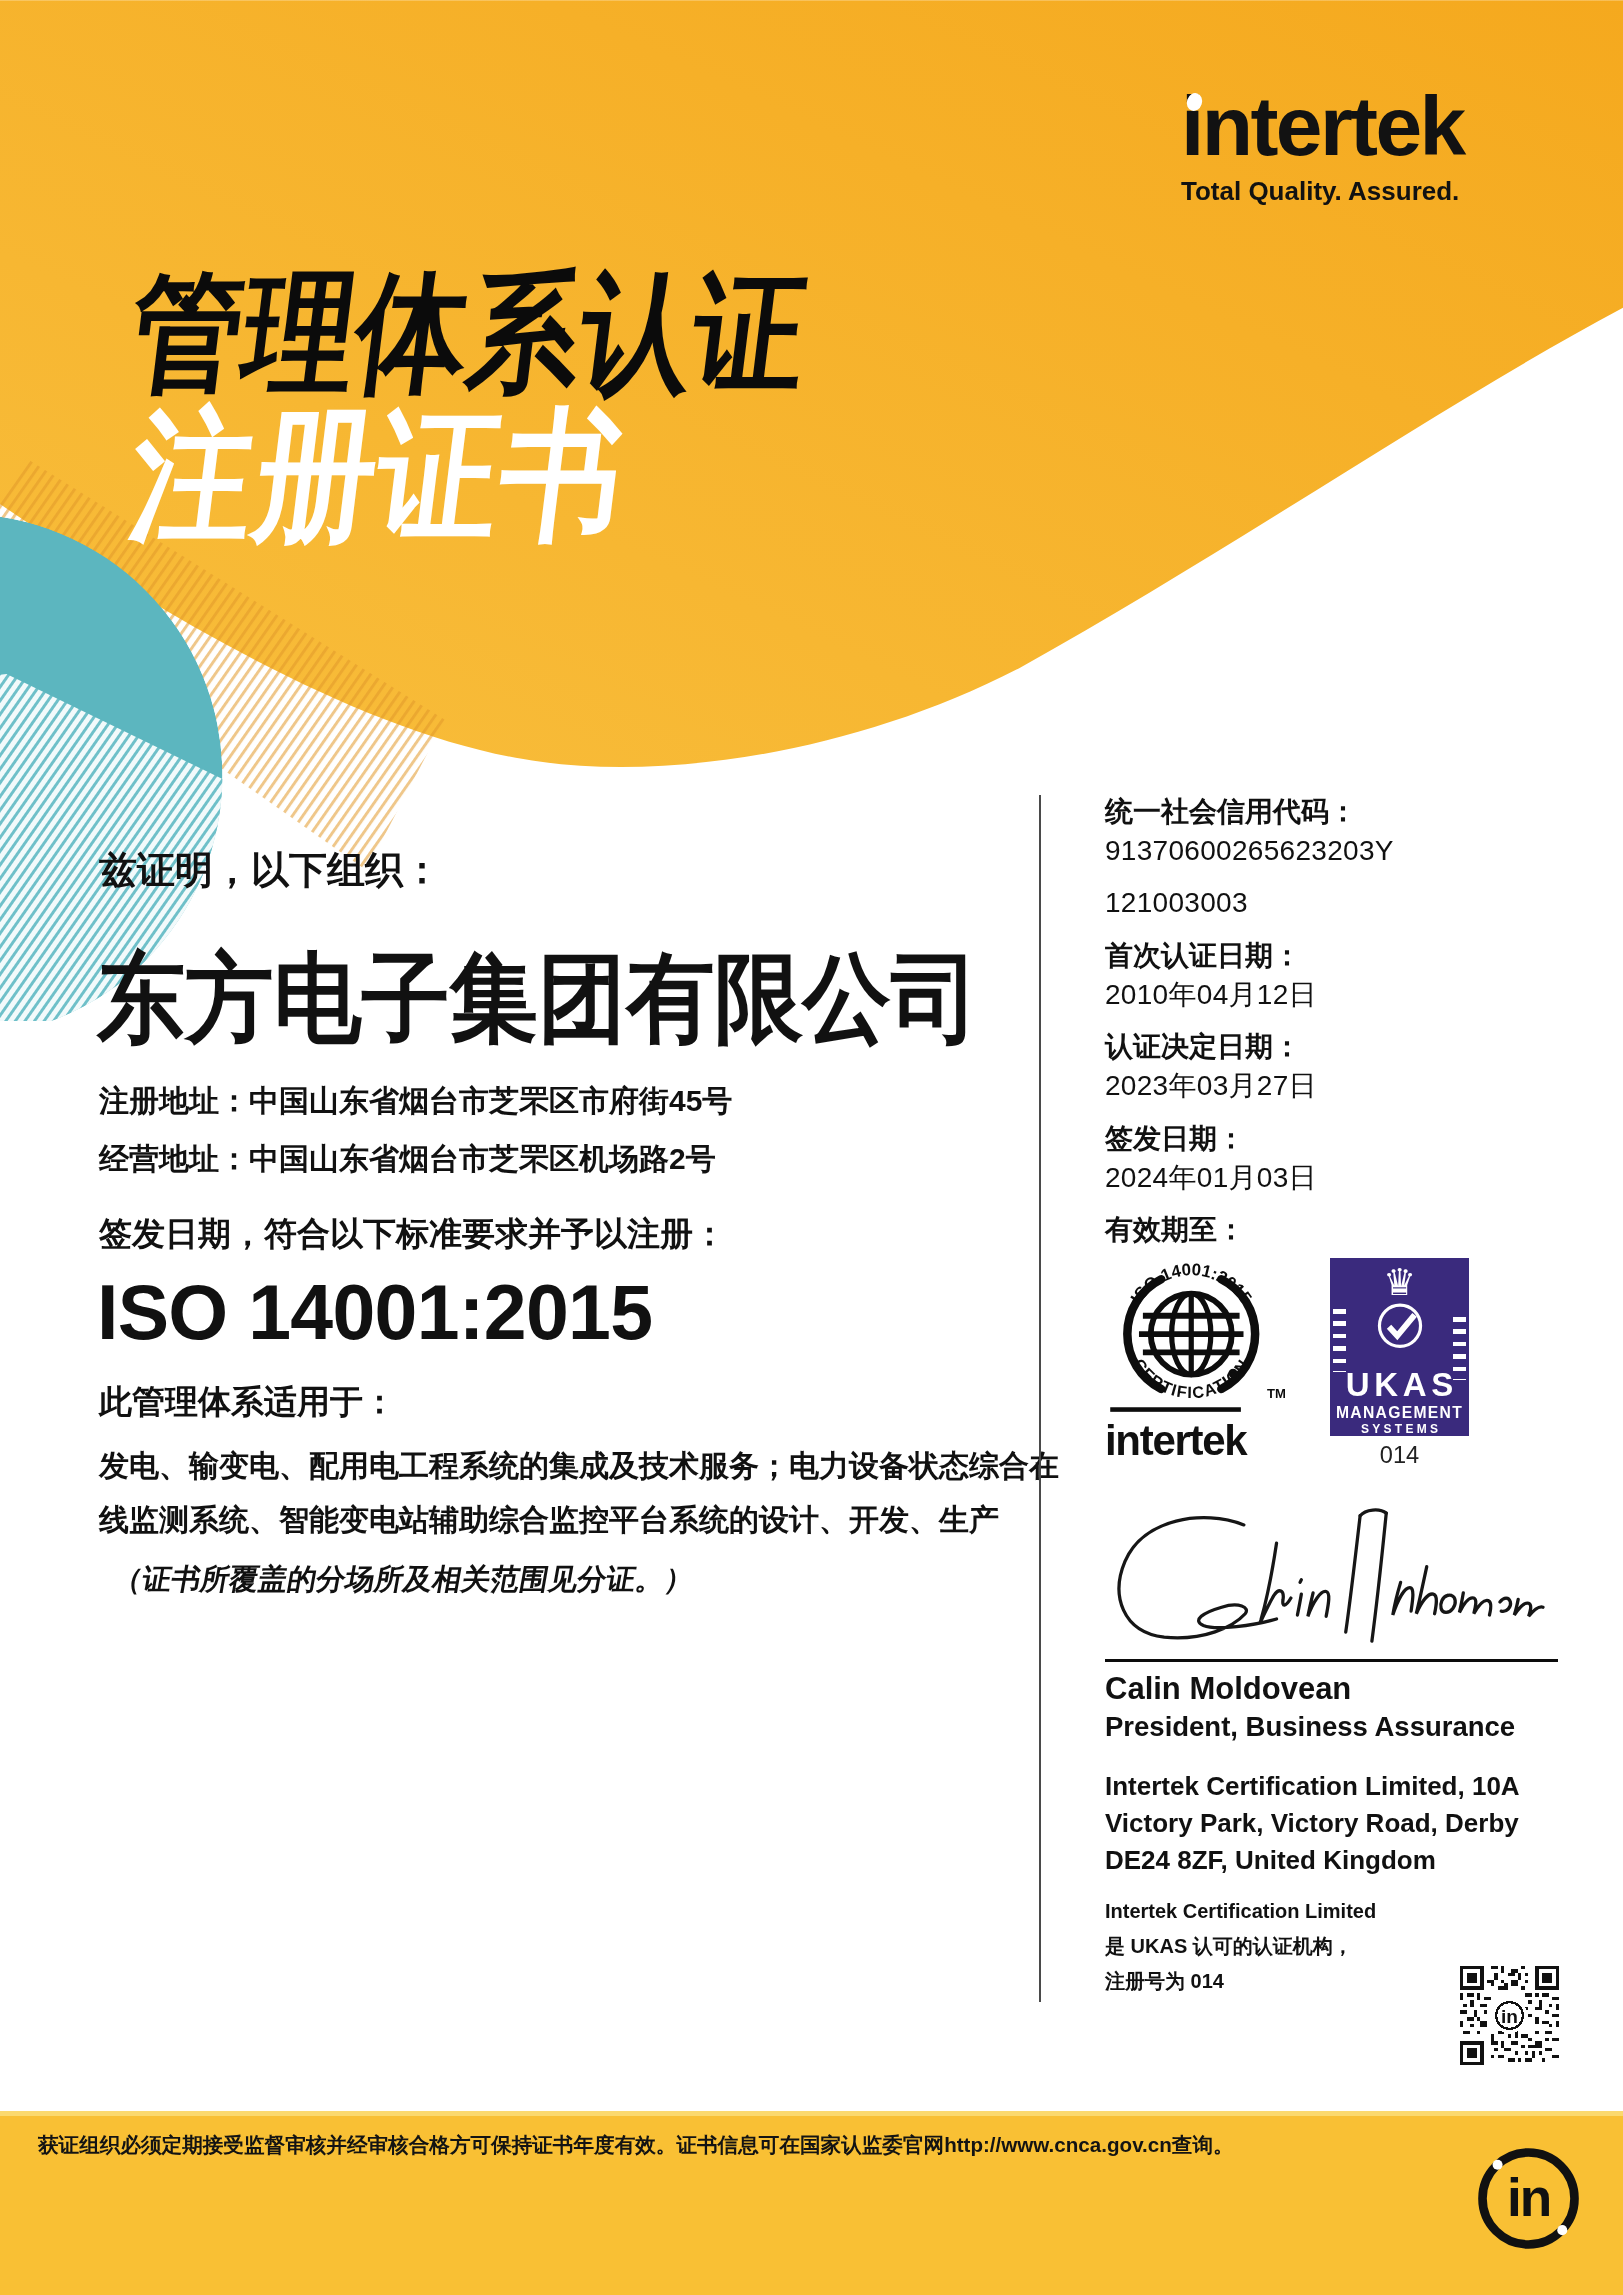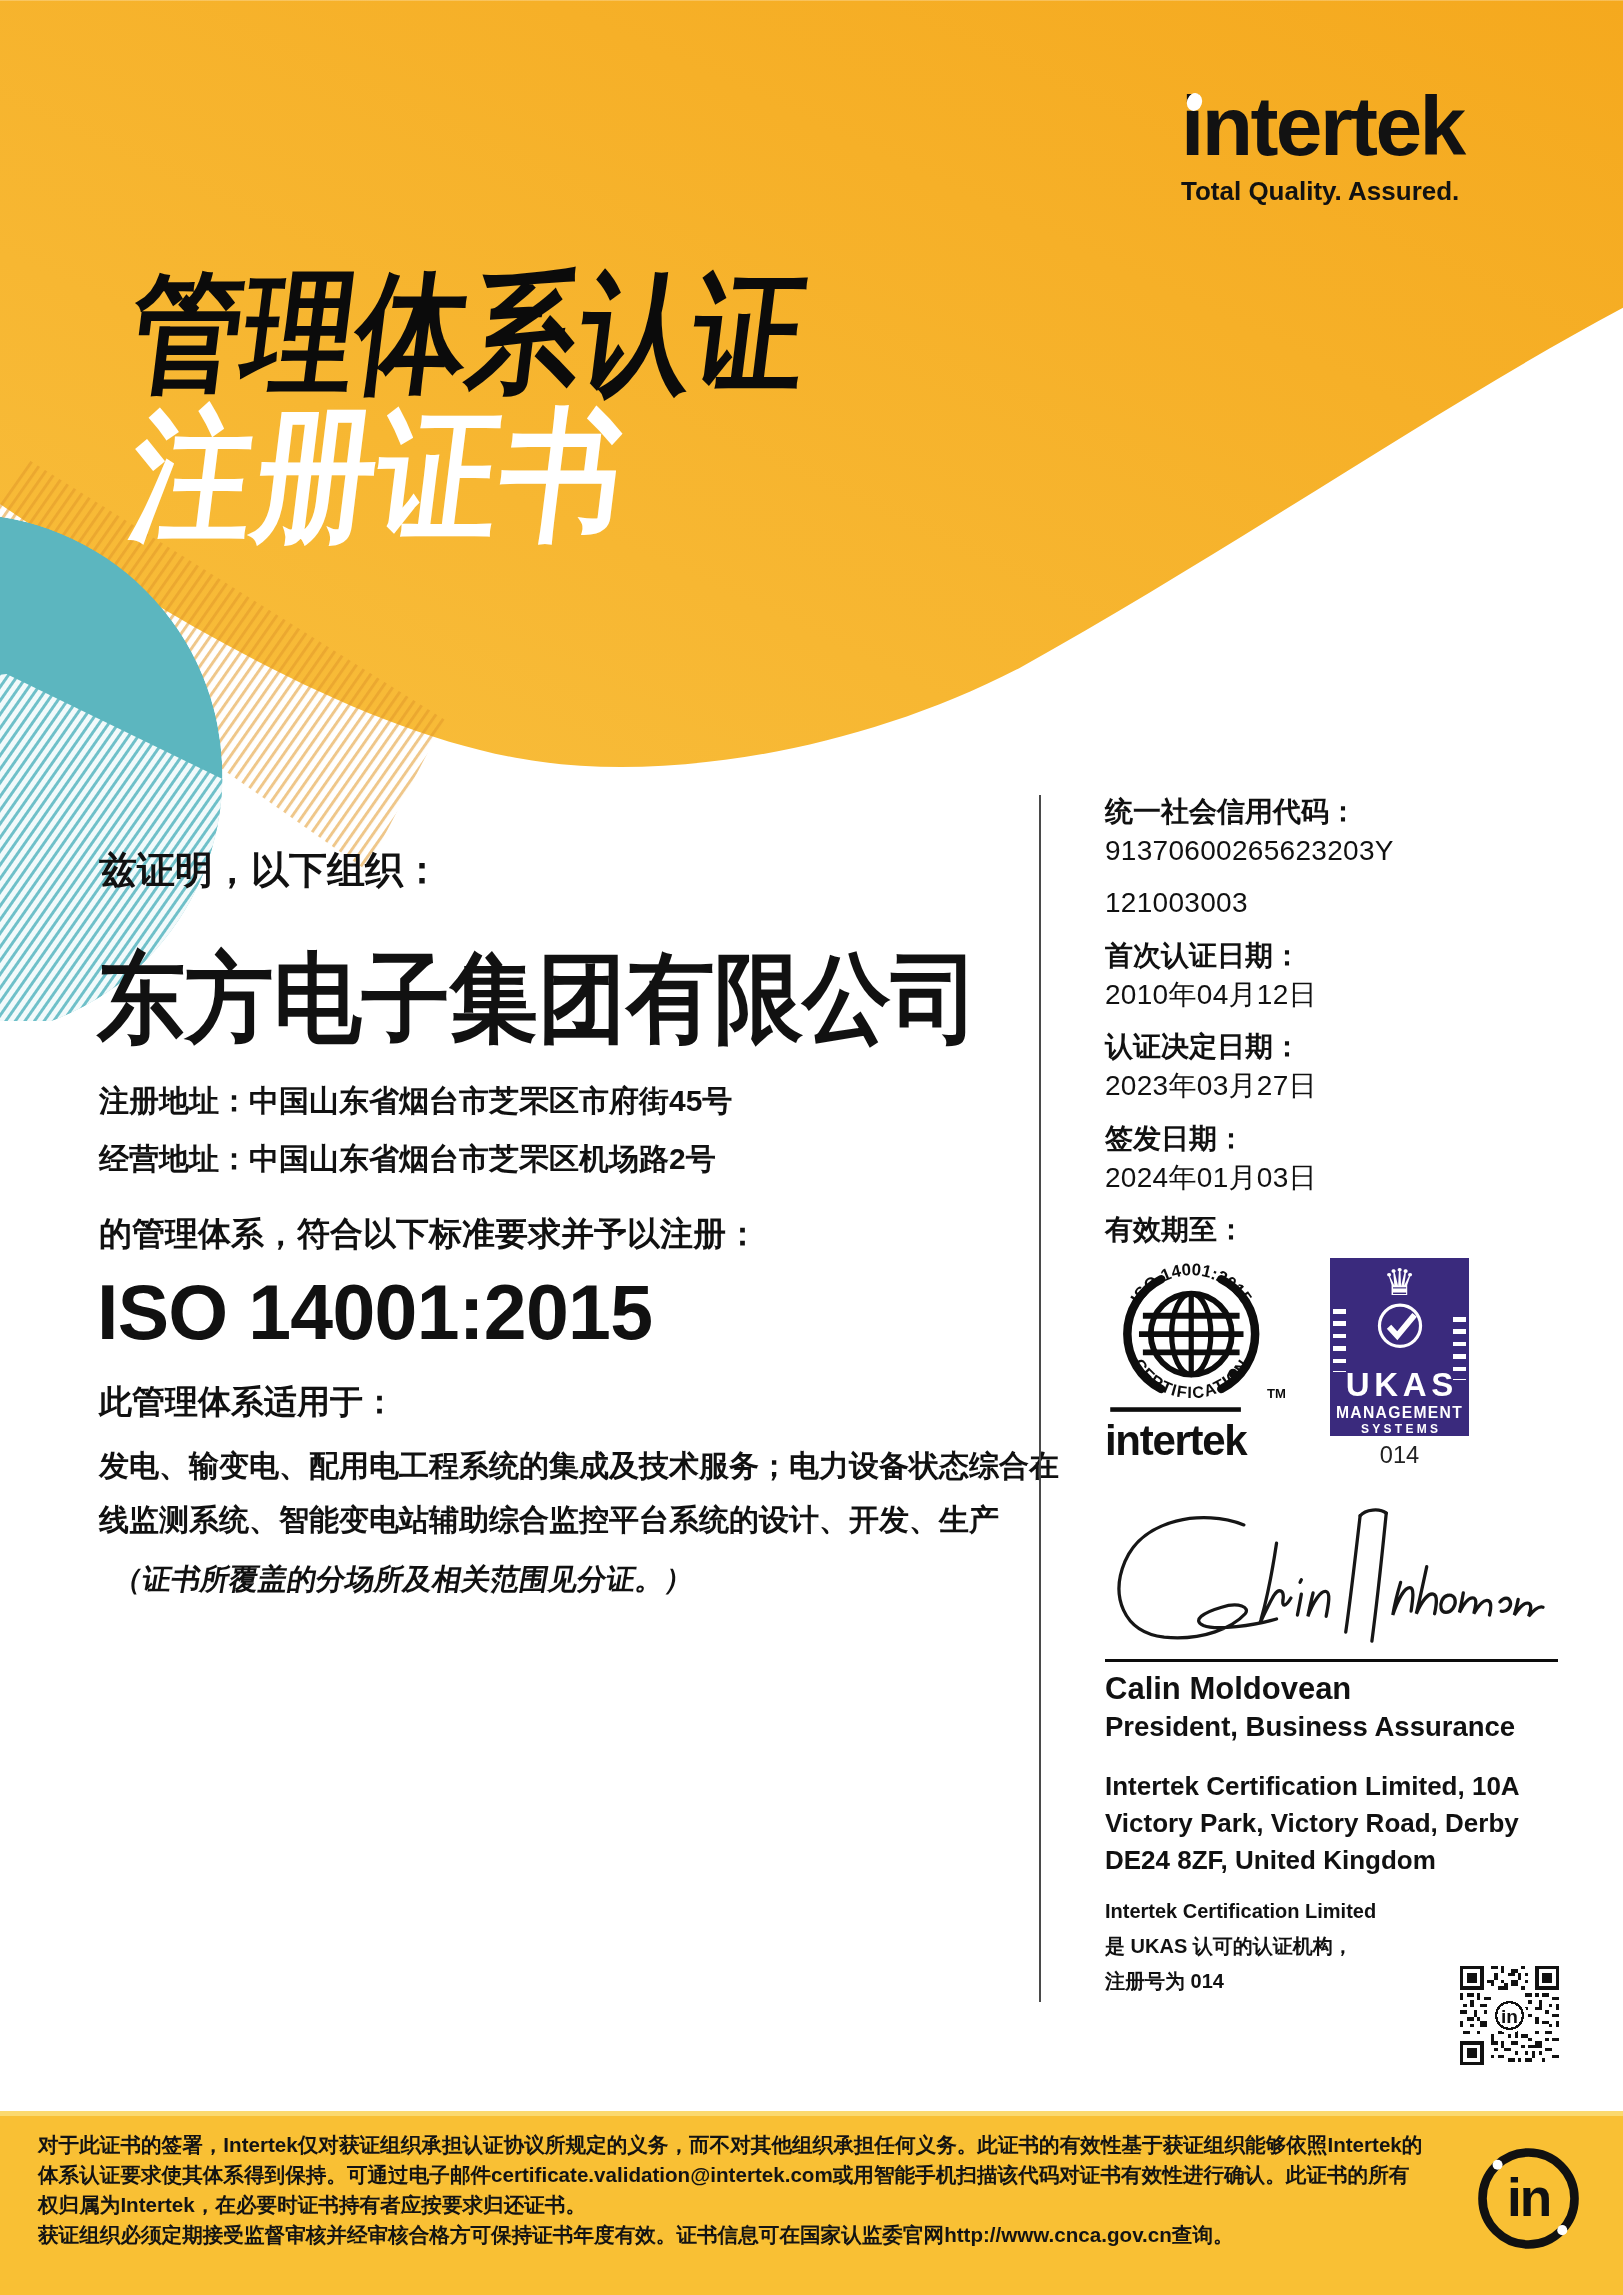--- a/index.html
+++ b/index.html
@@ -110,21 +110,21 @@
 
   <div class="title1">管理体系认证</div>
   <div class="title2">注册证书</div>
 
   <div class="intro">兹证明，以下组织：</div>
   <div class="company">东方电子集团有限公司</div>
   <div class="addr">
     <div>注册地址：中国山东省烟台市芝罘区市府街45号</div>
     <div>经营地址：中国山东省烟台市芝罘区机场路2号</div>
   </div>
-  <div class="sys">的管理体系，符合以下标准要求并予以注册：</div>
+  <div class="sys">签发日期，符合以下标准要求并予以注册：</div>
   <div class="iso">ISO 14001:2015</div>
   <div class="scope-head">此管理体系适用于：</div>
   <div class="scope">发电、输变电、配用电工程系统的集成及技术服务；电力设备状态综合在线监测系统、智能变电站辅助综合监控平台系统的设计、开发、生产</div>
   <div class="note">（证书所覆盖的分场所及相关范围见分证。）</div>
 
   <div class="divider"></div>
 
   <div class="sidebar">
     <div>
       <div class="field-label">统一社会信用代码：</div>
@@ -320,21 +320,20 @@
         <rect x="24" y="27" width="1" height="1"></rect>
       <rect x="22" y="19" width="1" height="1"></rect>
         <rect x="25" y="19" width="2" height="1"></rect>
     </g>
     <circle cx="14.5" cy="14.5" r="5.2" fill="#fff"></circle>
     <circle cx="14.5" cy="14.5" r="3.9" fill="#fff" stroke="#111" stroke-width="0.7"></circle>
     <text x="14.5" y="16.6" text-anchor="middle" font-family="Liberation Sans, sans-serif" font-size="5.6" font-weight="700" fill="#111">in</text>
   </svg>
 
   <div class="footer">
-    <p>对于此证书的签署，Intertek仅对获证组织承担认证协议所规定的义务，而不对其他组织承担任何义务。此证书的有效性基于获证组织能够依照Intertek的体系认证要求使其体系得到保持。可通过电子邮件certificate.validation@intertek.com或用智能手机扫描该代码对证书有效性进行确认。此证书的所有权归属为Intertek，在必要时证书持有者应按要求归还证书。</p>
     <p>获证组织必须定期接受监督审核并经审核合格方可保持证书年度有效。证书信息可在国家认监委官网http://www.cnca.gov.cn查询。</p>
     <svg class="ring-logo" width="115" height="115" viewBox="0 0 160 160">
       <circle cx="80" cy="80" r="64" fill="none" stroke="#111" stroke-width="12"></circle>
       <circle cx="37" cy="33" r="7" fill="#fff"></circle>
       <circle cx="127" cy="124" r="7" fill="#fff"></circle>
       <text x="80" y="104" text-anchor="middle" font-family="Liberation Sans, sans-serif" font-size="74" font-weight="800" letter-spacing="-3" fill="#111">in</text>
     </svg>
   </div>
 
 </div>

